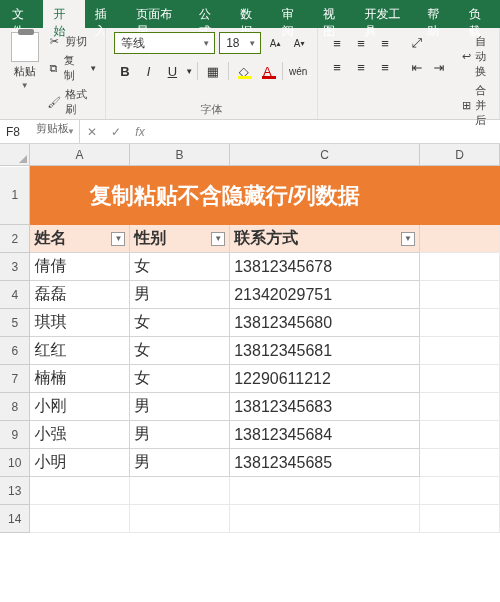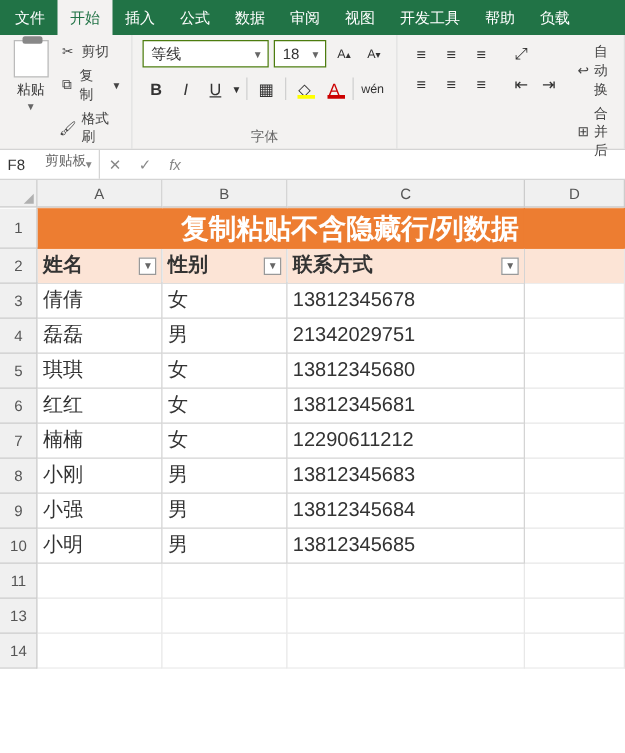--- a/index.html
+++ b/index.html
@@ -44,33 +44,34 @@
 .corner { width:30px; height:22px; background:#f0f0f0; border-right:1px solid #ccc; border-bottom:1px solid #ccc; position:relative; }
 .corner::after { content:""; position:absolute; right:2px; bottom:2px; border-left:8px solid transparent; border-bottom:8px solid #b0b0b0; }
 .colhdrs { display:flex; flex:1; }
 .colhdr { background:#f0f0f0; border-right:1px solid #ccc; border-bottom:1px solid #ccc; text-align:center; font-size:12px; color:#555; height:22px; line-height:22px; }
 .rowhdr { width:30px; background:#f0f0f0; border-right:1px solid #ccc; border-bottom:1px solid #ccc; text-align:center; font-size:12px; color:#555; }
 
 table.sheet { border-collapse:collapse; width:100%; }
 td.cell { border:1px solid #d4d4d4; height:28px; padding:0 4px; font-size:16px; vertical-align:middle; background:#fff; }
 td.cell.empty { border-color:#e8e8e8; }
 
-.title-row td.cell { background:#ED7D31; color:#fff; font-size:22px; text-align:right; font-weight:bold; border-color:#ED7D31; height:32px;}
+.title-row td.cell { background:#ED7D31; color:#fff; font-size:22px; text-align:center; font-weight:bold; border-color:#ED7D31; height:58px;}
 .hdr-row td.cell { background:#FCE4D6; font-size:16px; font-weight:bold; position:relative; }
 .filter { position:absolute; right:4px; top:50%; transform:translateY(-50%); width:14px; height:14px; border:1px solid #999; background:#fff; display:flex; align-items:center; justify-content:center; font-size:8px; color:#666; cursor:pointer; }
 
 .colA{width:100px} .colB{width:100px} .colC{width:190px} .colD{width:80px}
 </style>
 </head>
 <body>
 
 <div class="ribbon-tabs" id="tabs">
     <div class="tab">文件</div>
     <div class="tab active">开始</div>
     <div class="tab">插入</div>
+    <div class="tab">页面布局</div>
     <div class="tab">公式</div>
     <div class="tab">数据</div>
     <div class="tab">审阅</div>
     <div class="tab">视图</div>
     <div class="tab">开发工具</div>
     <div class="tab">帮助</div>
     <div class="tab">负载</div>
   </div>
 
 <div class="ribbon">
@@ -255,27 +256,20 @@
         <td class="cell empty colD"></td>
       </tr>
       <tr>
         <td class="rowhdr">10</td>
         <td class="cell colA">小明</td>
         <td class="cell colB">男</td>
         <td class="cell colC">13812345685</td>
         <td class="cell empty colD"></td>
       </tr>
       <tr>
-        <td class="rowhdr">11</td>
-        <td class="cell empty colA"></td>
-        <td class="cell empty colB"></td>
-        <td class="cell empty colC"></td>
-        <td class="cell empty colD"></td>
-      </tr>
-      <tr>
         <td class="rowhdr">13</td>
         <td class="cell empty colA"></td>
         <td class="cell empty colB"></td>
         <td class="cell empty colC"></td>
         <td class="cell empty colD"></td>
       </tr>
       <tr>
         <td class="rowhdr">14</td>
         <td class="cell empty colA"></td>
         <td class="cell empty colB"></td>

